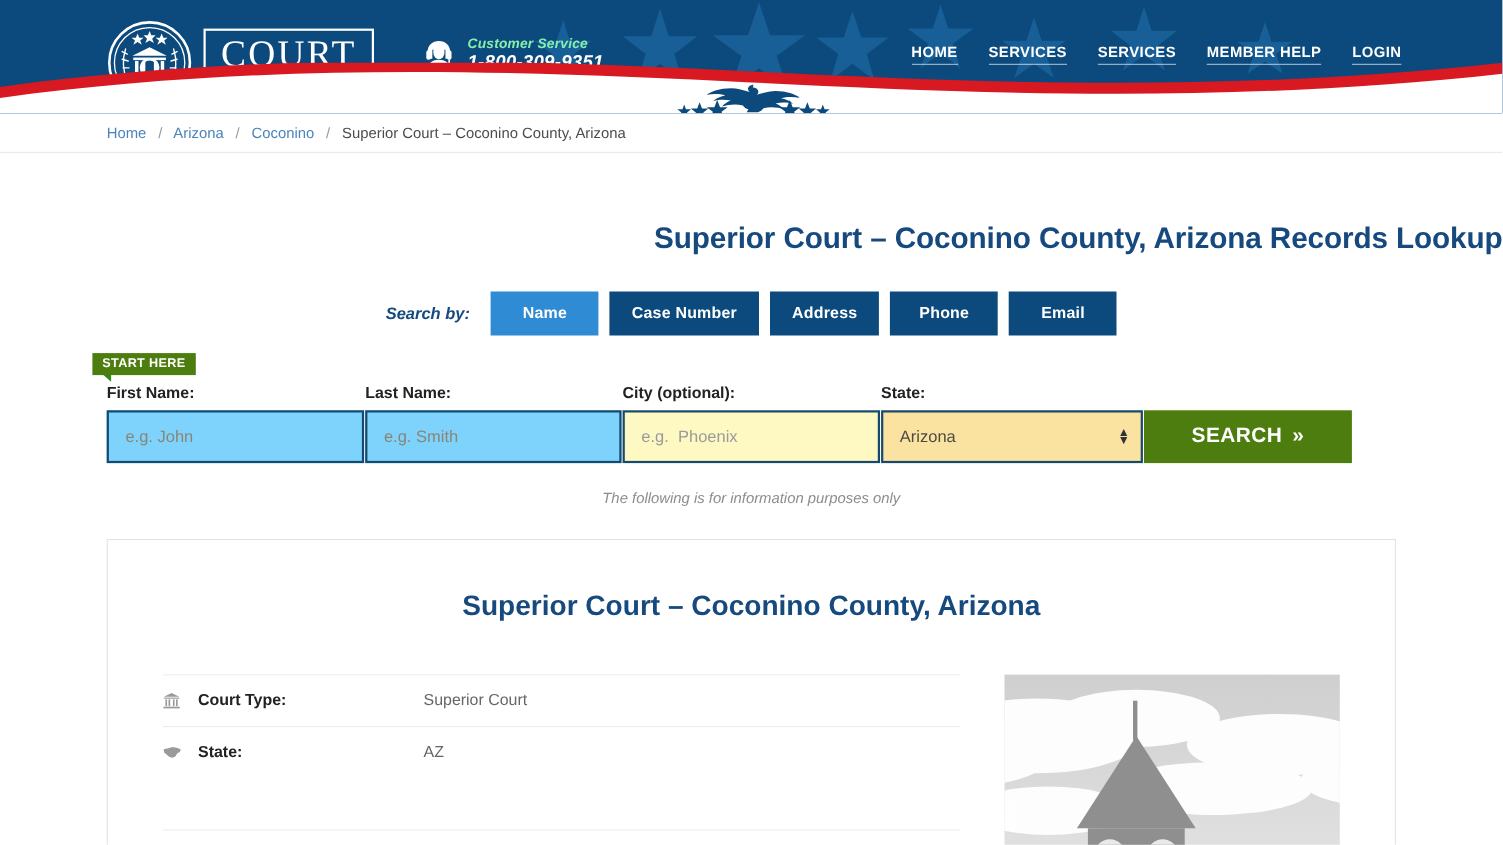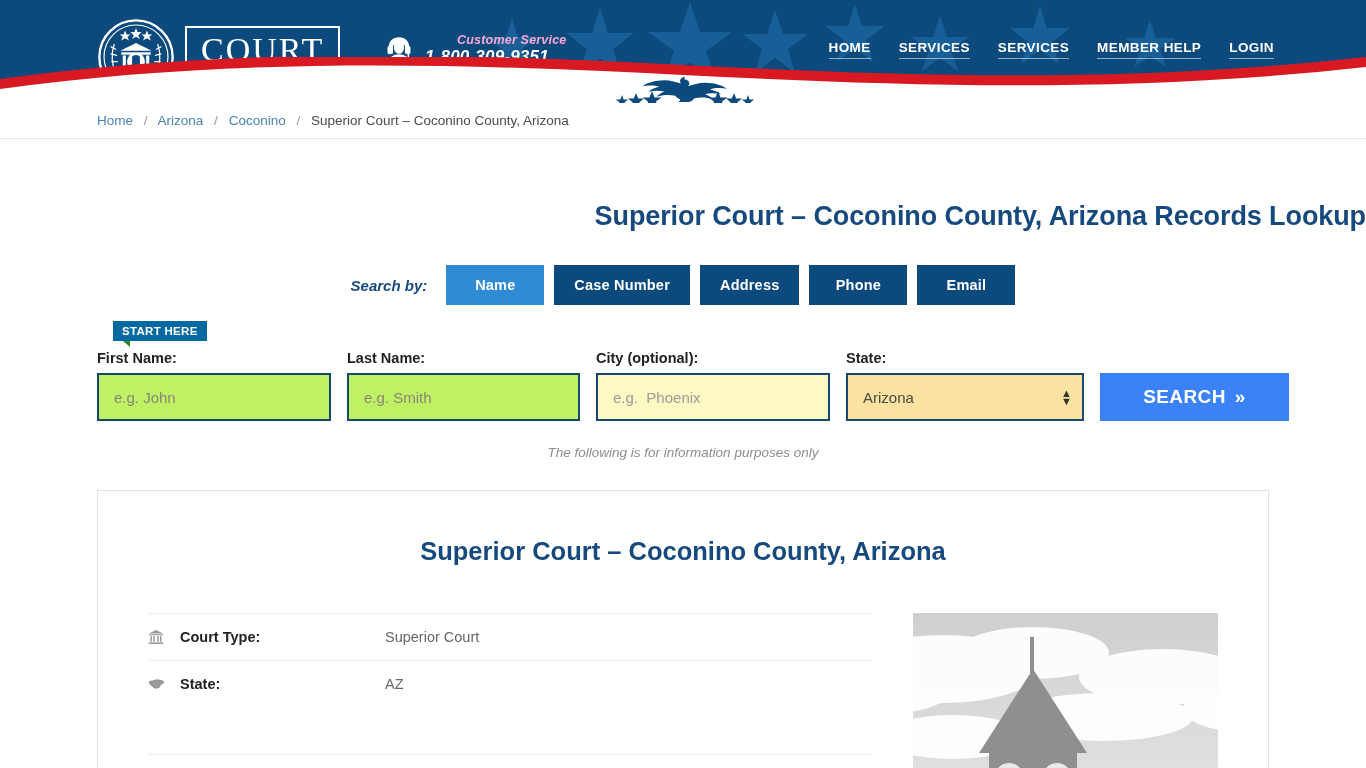--- a/index.html
+++ b/index.html
@@ -50,22 +50,22 @@
     letter-spacing: 4.2px;
     padding-top: 3px;
     line-height: 1;
   }
   .cs-wrap {
     position: absolute; left: 382px; top: 33px;
     display: flex; align-items: center; gap: 9px;
   }
   .cs-icon { width: 34px; height: 34px; }
   .cs-label {
-    color: #f9a8d4; font-size: 12.5px; font-style: italic;
-    font-weight: bold; line-height: 1.15; letter-spacing: .2px; margin-left: 32px;
+    color: #86efac; font-size: 12.5px; font-style: italic;
+    font-weight: bold; line-height: 1.15; letter-spacing: .2px;
   }
   .cs-phone {
     color: #ffffff; font-size: 17px; font-style: italic;
     font-weight: bold; line-height: 1.15; letter-spacing: .2px;
   }
   .nav {
     position: absolute; right: 92px; top: 40px;
     display: flex; gap: 28px;
   }
   .nav a {
@@ -113,42 +113,42 @@
     background: #0c4a7d; color: #ffffff;
     font-size: 14.5px; font-weight: bold;
     display: flex; align-items: center; justify-content: center;
     cursor: pointer; letter-spacing: .2px;
   }
   .tab.active { background: #2e8bd4; }
 
   
   .form-area { position: relative; width: 1366px; margin-top: 12px; height: 110px; }
   .start-badge {
-    position: absolute; left: 113px; top: 4px;
-    background: #0369a1; color: #fff;
+    position: absolute; left: 84px; top: 4px;
+    background: #4d7c0f; color: #fff;
     font-size: 11.5px; font-weight: bold; letter-spacing: .3px;
     padding: 4px 9px 4px 9px;
   }
   .start-badge::after {
     content: ""; position: absolute; left: 10px; top: 100%;
     border-left: 7px solid transparent;
     border-right: 0 solid transparent;
     border-top: 6px solid #2d8a16;
   }
   .fields {
     position: absolute; left: 97px; top: 33px;
-    display: flex; align-items: flex-end; gap: 16px;
+    display: flex; align-items: flex-end; gap: 1px;
   }
   .field-label {
     font-size: 14.5px; font-weight: bold; color: #222;
     margin-bottom: 7px; display: block;
   }
   .inp {
     height: 48px; border: 2px solid #15496f;
-    background: #bef264; color: #6d6a60;
+    background: #7dd3fc; color: #6d6a60;
     font-size: 15px; padding: 0 15px; outline: none;
     font-family: "Liberation Sans", sans-serif;
   }
   .inp::placeholder { color: #8a8579; }
   .inp.white { background: #fef9c3; }
   .inp.white::placeholder { color: #9b9b9b; }
   .fw-first { width: 234px; }
   .fw-last  { width: 233px; }
   .fw-city  { width: 234px; }
   .sel-wrap { position: relative; width: 238px; }
@@ -159,21 +159,21 @@
     appearance: none; -webkit-appearance: none;
     font-family: "Liberation Sans", sans-serif;
   }
   .sel-arrows {
     position: absolute; right: 12px; top: 50%;
     transform: translateY(-50%);
     pointer-events: none; color: #333; font-size: 11px;
     line-height: 8px; text-align: center;
   }
   .btn-search {
-    height: 48px; width: 189px; background: #3b82f6; color: #fff;
+    height: 48px; width: 189px; background: #4d7c0f; color: #fff;
     border: none; cursor: pointer;
     font-size: 19px; font-weight: bold; letter-spacing: .4px;
     font-family: "Liberation Sans", sans-serif;
     display: flex; align-items: center; justify-content: center; gap: 9px;
   }
   .note {
     text-align: center; color: #8d8d8d; font-size: 13.5px;
     font-style: italic; margin-top: 18px;
   }
 

